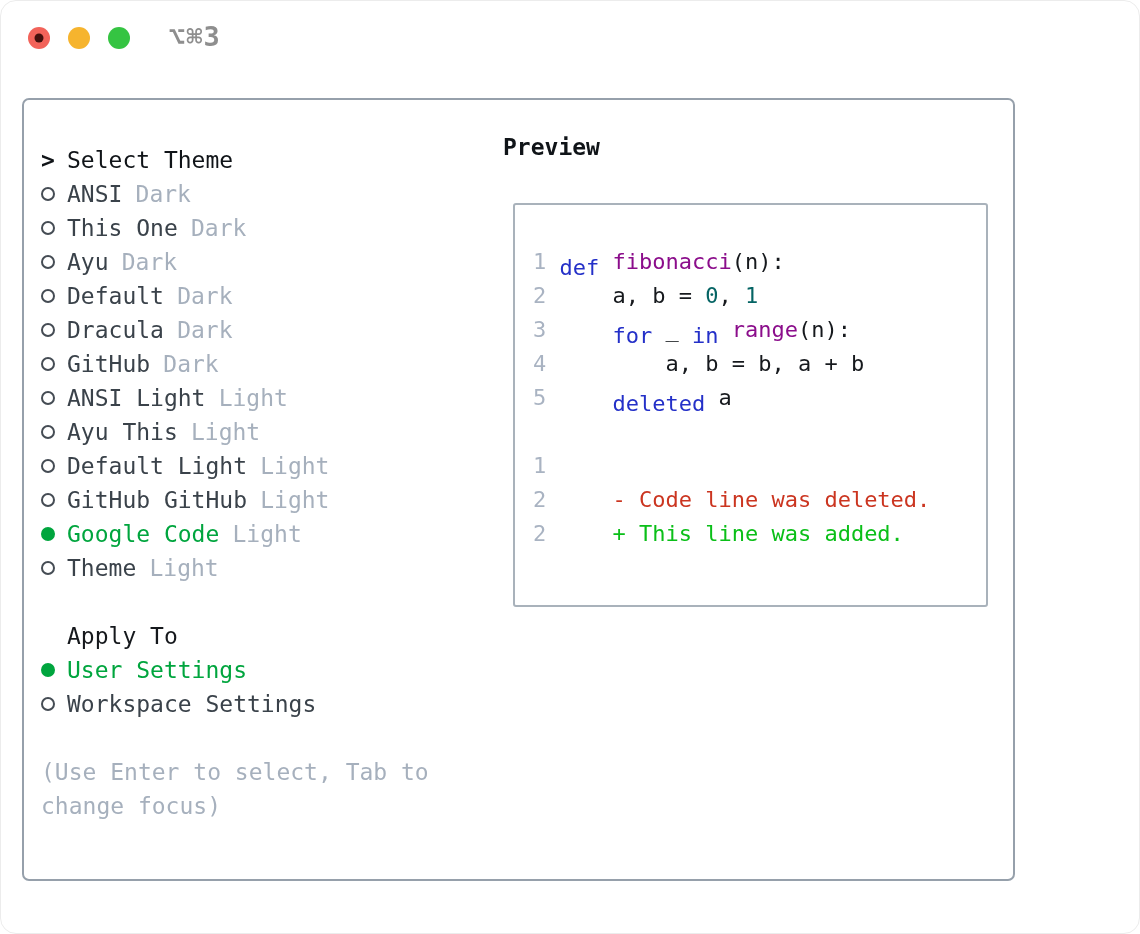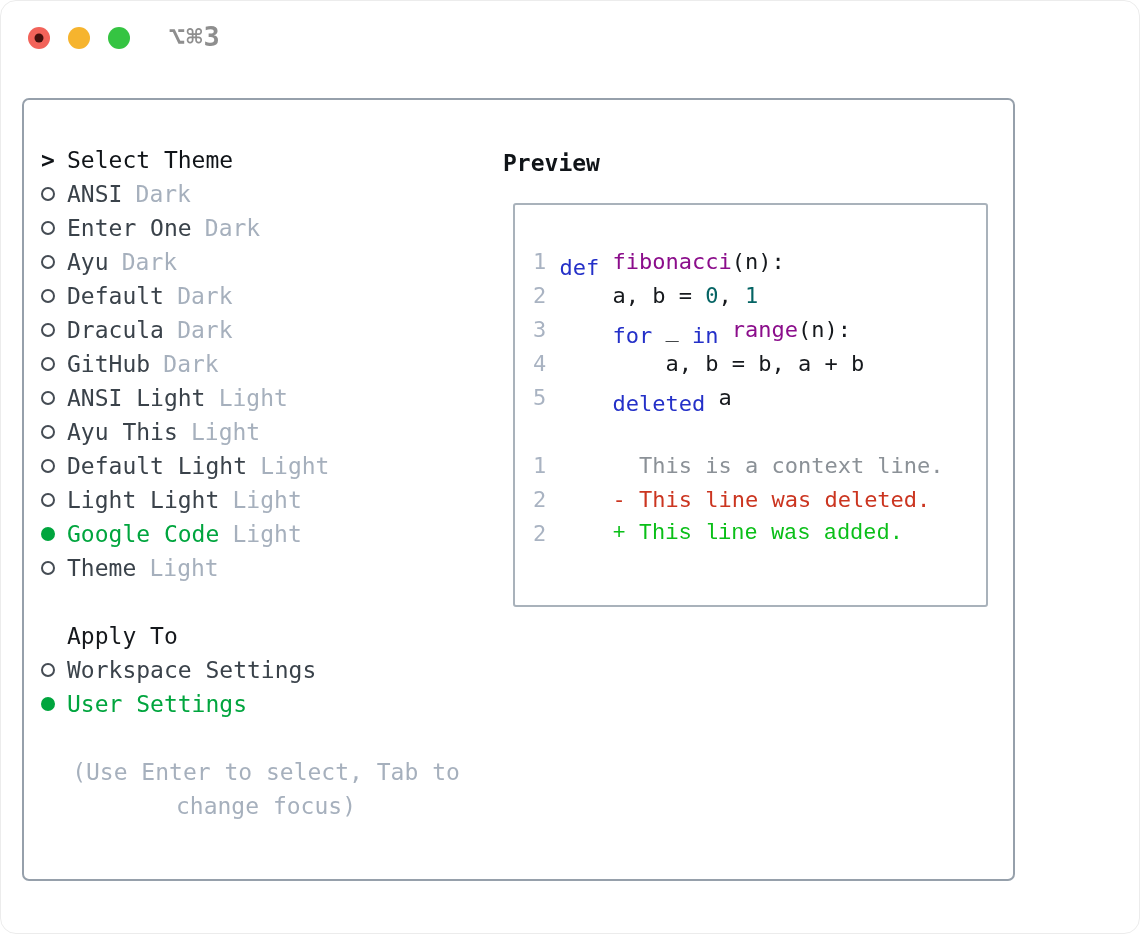--- a/index.html
+++ b/index.html
@@ -39,41 +39,41 @@
   .prompt { font-weight:bold; color:#101418; }
   .circle {
     width:14px; height:14px; border-radius:50%;
     border:2.5px solid #454c54; background:transparent;
   }
   .circle.filled { border-color:var(--accent_green); background:var(--accent_green); }
   .row.selected .label { color:var(--accent_green); }
   .row.header .label { font-weight:normal; color:#101418; }
   .row.section-label .label { color:#15181c;text-align:right; }
   .suffix { color:var(--muted); margin-left:13.2px;text-align:right; }
-  .hint { margin-top:0; color:var(--muted); font-size:23px; line-height:34px;text-align:center; }
+  .hint { margin-top:0; color:var(--muted); font-size:23px; line-height:34px; }
   
   .preview-label {
-    position:absolute; left:479px; top:46px; height:34px; display:flex; align-items:center;
+    position:absolute; left:479px; top:30px; height:34px; display:flex; align-items:center;
     font-size:23px; font-weight:bold; color:#101418;
   }
   .preview-box {
     position:absolute; left:489px; top:103px; width:475px; height:404px;
     border:2px solid var(--border_light); border-radius:3px; background:#fff;
     padding:40px 0 0 18px; overflow:hidden;
   }
   .pline { height:34px; display:flex; font-size:22px; line-height:34px; white-space:pre; }
   .gutter { display:inline-block; width:2ch; color:var(--gutter); }
   .diff-block { margin-top:34px; }
   .tok-kw  { color:var(--kw);margin-top:6px; }
   .tok-typ { color:var(--typ); }
   .tok-lit { color:var(--lit); }
   .tok-pln { color:var(--pln); }
   .tok-ctx { color:var(--ctx); }
   .tok-del { color:var(--diff_red); }
-  .tok-add { color:var(--diff_green);font-family:Liberation Mono, monospace; }
+  .tok-add { color:var(--diff_green); }
 </style>
 </head>
 <body>
 
 <div class="window">
 
   <div class="titlebar">
     <div class="lights">
       <span class="light light-red">
           <span class="dot"></span>
@@ -96,21 +96,21 @@
             <span class="glyph">
               <span class="circle"></span>
             </span>
             <span class="label">ANSI</span>
             <span class="suffix">Dark</span>
           </div>
           <div class="row">
             <span class="glyph">
               <span class="circle"></span>
             </span>
-            <span class="label">Enter One</span>
+            <span class="label">This One</span>
             <span class="suffix">Dark</span>
           </div>
           <div class="row">
             <span class="glyph">
               <span class="circle"></span>
             </span>
             <span class="label">Ayu</span>
             <span class="suffix">Dark</span>
           </div>
           <div class="row">
@@ -152,21 +152,21 @@
             <span class="glyph">
               <span class="circle"></span>
             </span>
             <span class="label">Default Light</span>
             <span class="suffix">Light</span>
           </div>
           <div class="row">
             <span class="glyph">
               <span class="circle"></span>
             </span>
-            <span class="label">Light Light</span>
+            <span class="label">GitHub GitHub</span>
             <span class="suffix">Light</span>
           </div>
           <div class="row selected">
             <span class="glyph">
               <span class="circle filled"></span>
             </span>
             <span class="label">Google Code</span>
             <span class="suffix">Light</span>
           </div>
           <div class="row">
@@ -176,51 +176,51 @@
             <span class="label">Theme</span>
             <span class="suffix">Light</span>
           </div>
         </div>
       <div class="row"></div>
       <div class="row section-label">
         <span class="glyph"></span>
         <span class="label">Apply To</span>
       </div>
       <div id="apply-list">
+          <div class="row selected">
+            <span class="glyph">
+              <span class="circle filled"></span>
+            </span>
+            <span class="label">User Settings</span>
+          </div>
           <div class="row">
             <span class="glyph">
               <span class="circle"></span>
             </span>
             <span class="label">Workspace Settings</span>
-          </div>
-          <div class="row selected">
-            <span class="glyph">
-              <span class="circle filled"></span>
-            </span>
-            <span class="label">User Settings</span>
           </div>
         </div>
       <div class="row"></div>
       <div class="hint" id="hint">
           <div>(Use Enter to select, Tab to</div>
           <div>change focus)</div>
         </div>
     </div>
 
     <div class="preview-label">Preview</div>
 
     <div class="preview-box">
       <div id="code-block">
           <div class="pline"><span class="gutter">1</span><span class="tok-kw">def</span><span class="tok-pln"> </span><span class="tok-typ">fibonacci</span><span class="tok-pln">(n):</span></div>
           <div class="pline"><span class="gutter">2</span><span class="tok-pln">    a, b = </span><span class="tok-lit">0</span><span class="tok-pln">, </span><span class="tok-lit">1</span></div>
           <div class="pline"><span class="gutter">3</span><span class="tok-pln">    </span><span class="tok-kw">for</span><span class="tok-pln"> _ </span><span class="tok-kw">in</span><span class="tok-pln"> </span><span class="tok-typ">range</span><span class="tok-pln">(n):</span></div>
           <div class="pline"><span class="gutter">4</span><span class="tok-pln">        a, b = b, a + b</span></div>
           <div class="pline"><span class="gutter">5</span><span class="tok-pln">    </span><span class="tok-kw">deleted</span><span class="tok-pln"> a</span></div>
         </div>
       <div id="diff-block" class="diff-block">
-          <div class="pline"><span class="gutter">1</span><span class="tok-ctx">      This is a context line.</span></div>
-          <div class="pline"><span class="gutter">2</span><span class="tok-pln">    </span><span class="tok-del">- This line was deleted.</span></div>
+          <div class="pline"><span class="gutter">1</span></div>
+          <div class="pline"><span class="gutter">2</span><span class="tok-pln">    </span><span class="tok-del">- Code line was deleted.</span></div>
           <div class="pline"><span class="gutter">2</span><span class="tok-pln">    </span><span class="tok-add">+ This line was added.</span></div>
         </div>
     </div>
 
   </div>
 </div>
 
 </body></html>

